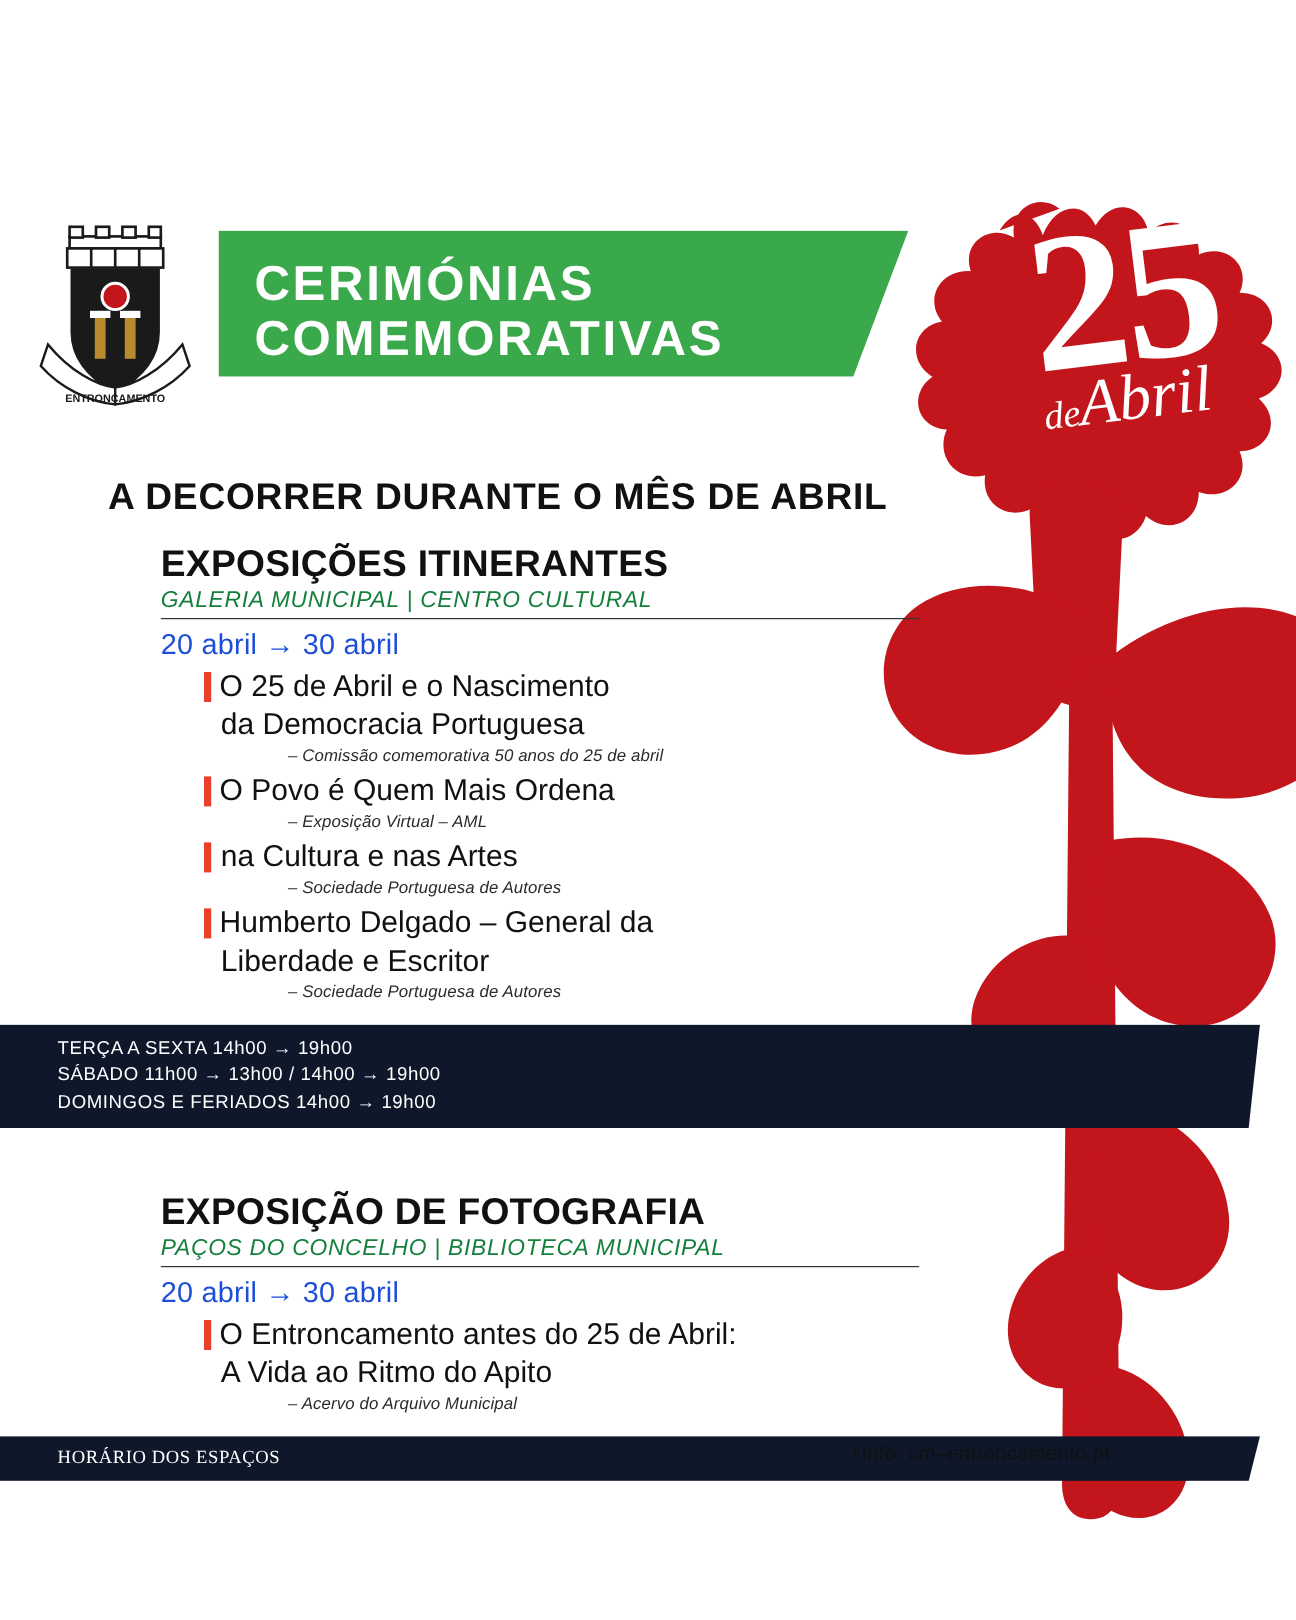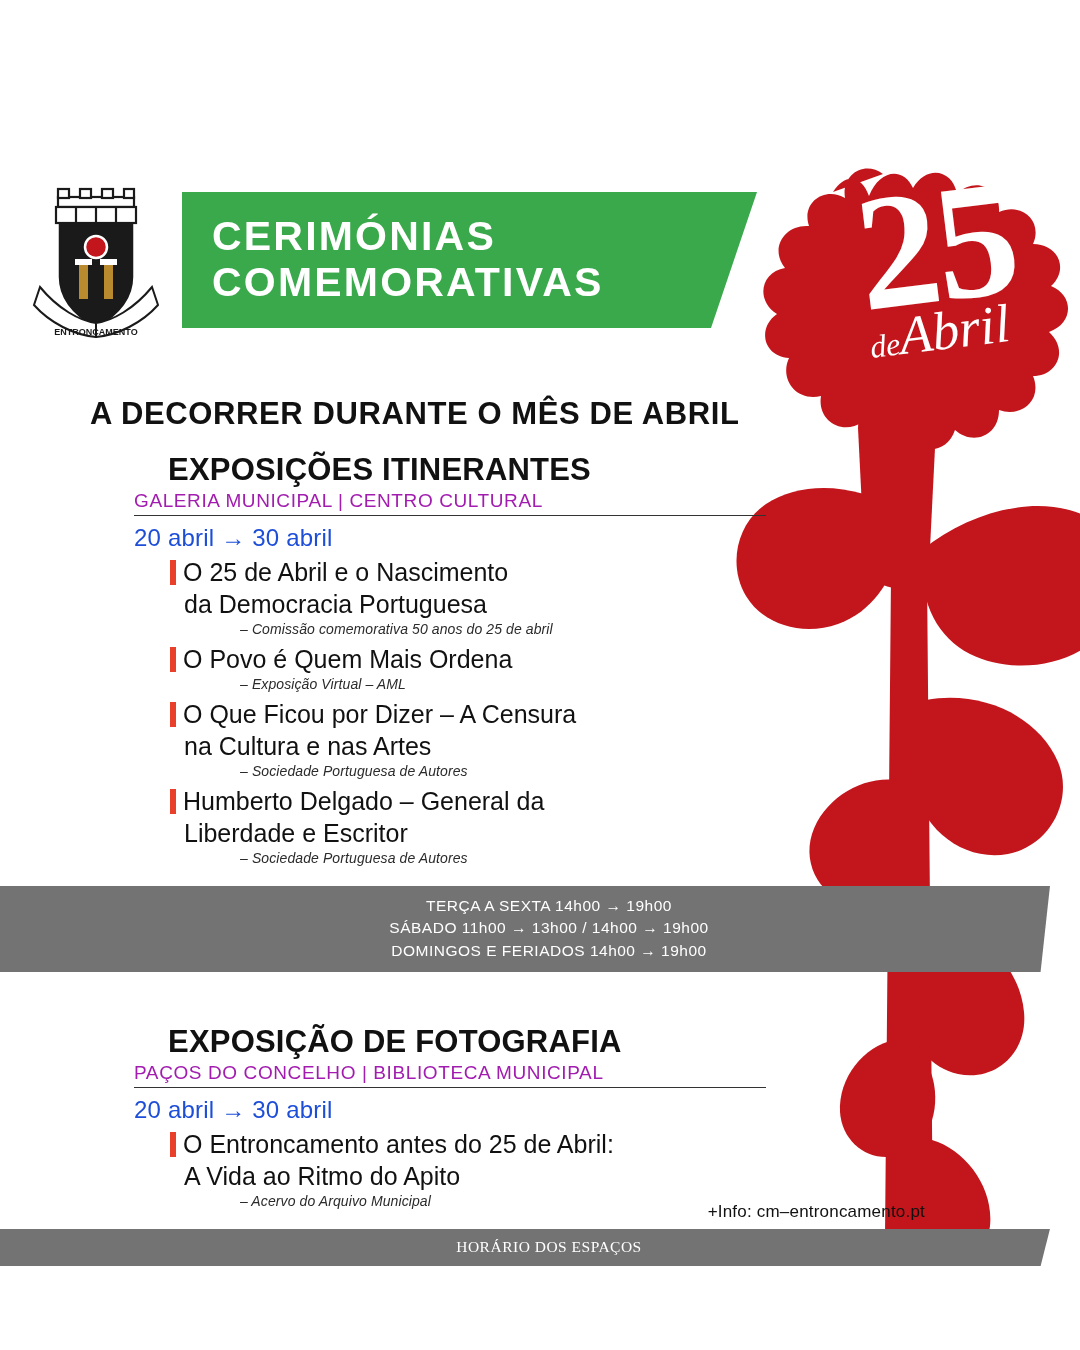--- a/index.html
+++ b/index.html
@@ -42,21 +42,21 @@
     z-index: 4;
   }
   .crest svg { display: block; width: 100%; height: 100%; }
 
   
   .green-banner {
     position: absolute;
     left: 182px;
     top: 192px;
     width: 575px;
-    height: 136px;
+    height: 122px;
     background: #3aa94c;
     z-index: 3;
     clip-path: polygon(0 0, 100% 0, 92% 100%, 0 100%);
   }
   .green-banner .title-line {
     color: #ffffff;
     font-weight: 800;
     font-size: 41px;
     letter-spacing: 2.2px;
     line-height: 1.12;
@@ -115,32 +115,32 @@
   }
 
   .section { margin-bottom: 0; }
 
   .section-title {
     font-size: 31px;
     font-weight: 800;
     color: #111111;
     letter-spacing: 0.2px;
     line-height: 1.15;
-    margin-left: 34px;
   }
 
   .section-venue {
     font-size: 19px;
     font-weight: 400;
-    color: #a21caf;
+    color: #15803d;
     letter-spacing: 0.6px;
     padding-bottom: 3px;
     border-bottom: 1.6px solid #333333;
     width: 632px;
     margin-top: 2px;
+    font-style: italic;
   }
 
   .section-dates {
     font-size: 24px;
     font-weight: 400;
     color: #1d4ed8;
     margin-top: 8px;
     letter-spacing: 0.2px;
   }
 
@@ -172,30 +172,29 @@
     font-style: italic;
     color: #2b2b2b;
     padding-left: 70px;
     margin-top: 1px;
     letter-spacing: 0.1px;
   }
 
   
   .schedule-bar {
     position: relative;
-    background: #737373;
+    background: #0f172a;
     color: #ffffff;
     padding: 9px 0 10px 48px;
     font-size: 15.5px;
     letter-spacing: 0.5px;
     line-height: 1.45;
     margin-left: -134px;
     width: 1050px;
     clip-path: polygon(0 0, 100% 0, 99.1% 100%, 0 100%);
-    text-align: center;
   }
   .schedule-bar.single { padding: 7px 0 8px 48px; width: 1050px; font-family: Liberation Serif, serif; }
   .schedule-bar .line { display: block; }
 
   .spacer-lg { height: 52px; }
   .spacer-sm { height: 14px; }
 
   
   .footer-info {
     position: absolute;
@@ -297,21 +296,20 @@
 
         <div class="item">
           <div class="item-title">
             <span>O Povo é Quem Mais Ordena</span>
           </div>
           <div class="item-credit">– Exposição Virtual  – AML</div>
         </div>
 
         <div class="item">
           <div class="item-title">
-            <span>O Que Ficou por Dizer – A Censura</span>
             <span class="l2">na Cultura e nas Artes</span>
           </div>
           <div class="item-credit">– Sociedade Portuguesa de Autores</div>
         </div>
 
         <div class="item">
           <div class="item-title">
             <span>Humberto Delgado – General da</span>
             <span class="l2">Liberdade e Escritor</span>
           </div>

